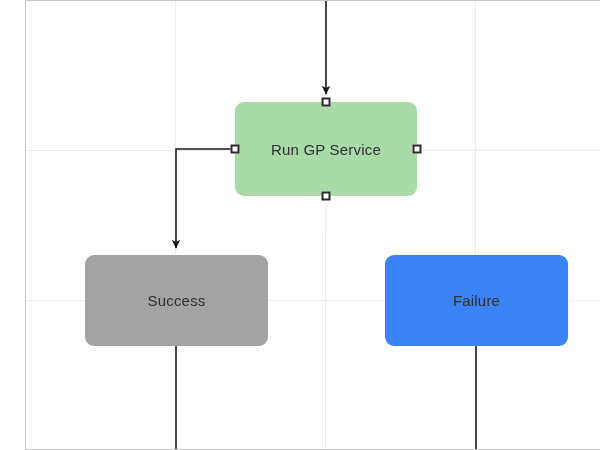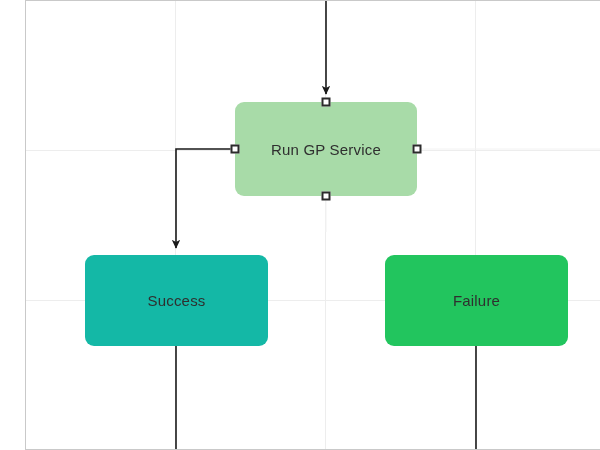--- a/index.html
+++ b/index.html
@@ -118,22 +118,22 @@
   </svg>
 
   <div class="node" id="node-run-gp-service" style="left:210px; top:102px; width:182px; height:94px; background:#a8dba8;">
     <span class="node-label">Run GP Service</span>
     <span class="port port-top"></span>
     <span class="port port-right"></span>
     <span class="port port-bottom"></span>
     <span class="port port-left"></span>
   </div>
 
-  <div class="node" id="node-success" style="left:60px; top:255px; width:183px; height:91px; background:#14b8a6;">
+  <div class="node" id="node-success" style="left:60px; top:255px; width:183px; height:91px; background:#a3a3a3;">
     <span class="node-label">Success</span>
   </div>
 
-  <div class="node" id="node-failure" style="left:360px; top:255px; width:183px; height:91px; background:#22c55e;">
+  <div class="node" id="node-failure" style="left:360px; top:255px; width:183px; height:91px; background:#3b82f6;">
     <span class="node-label">Failure</span>
   </div>
 
   <div id="canvas-border"></div>
 </div>
 
 </body></html>

